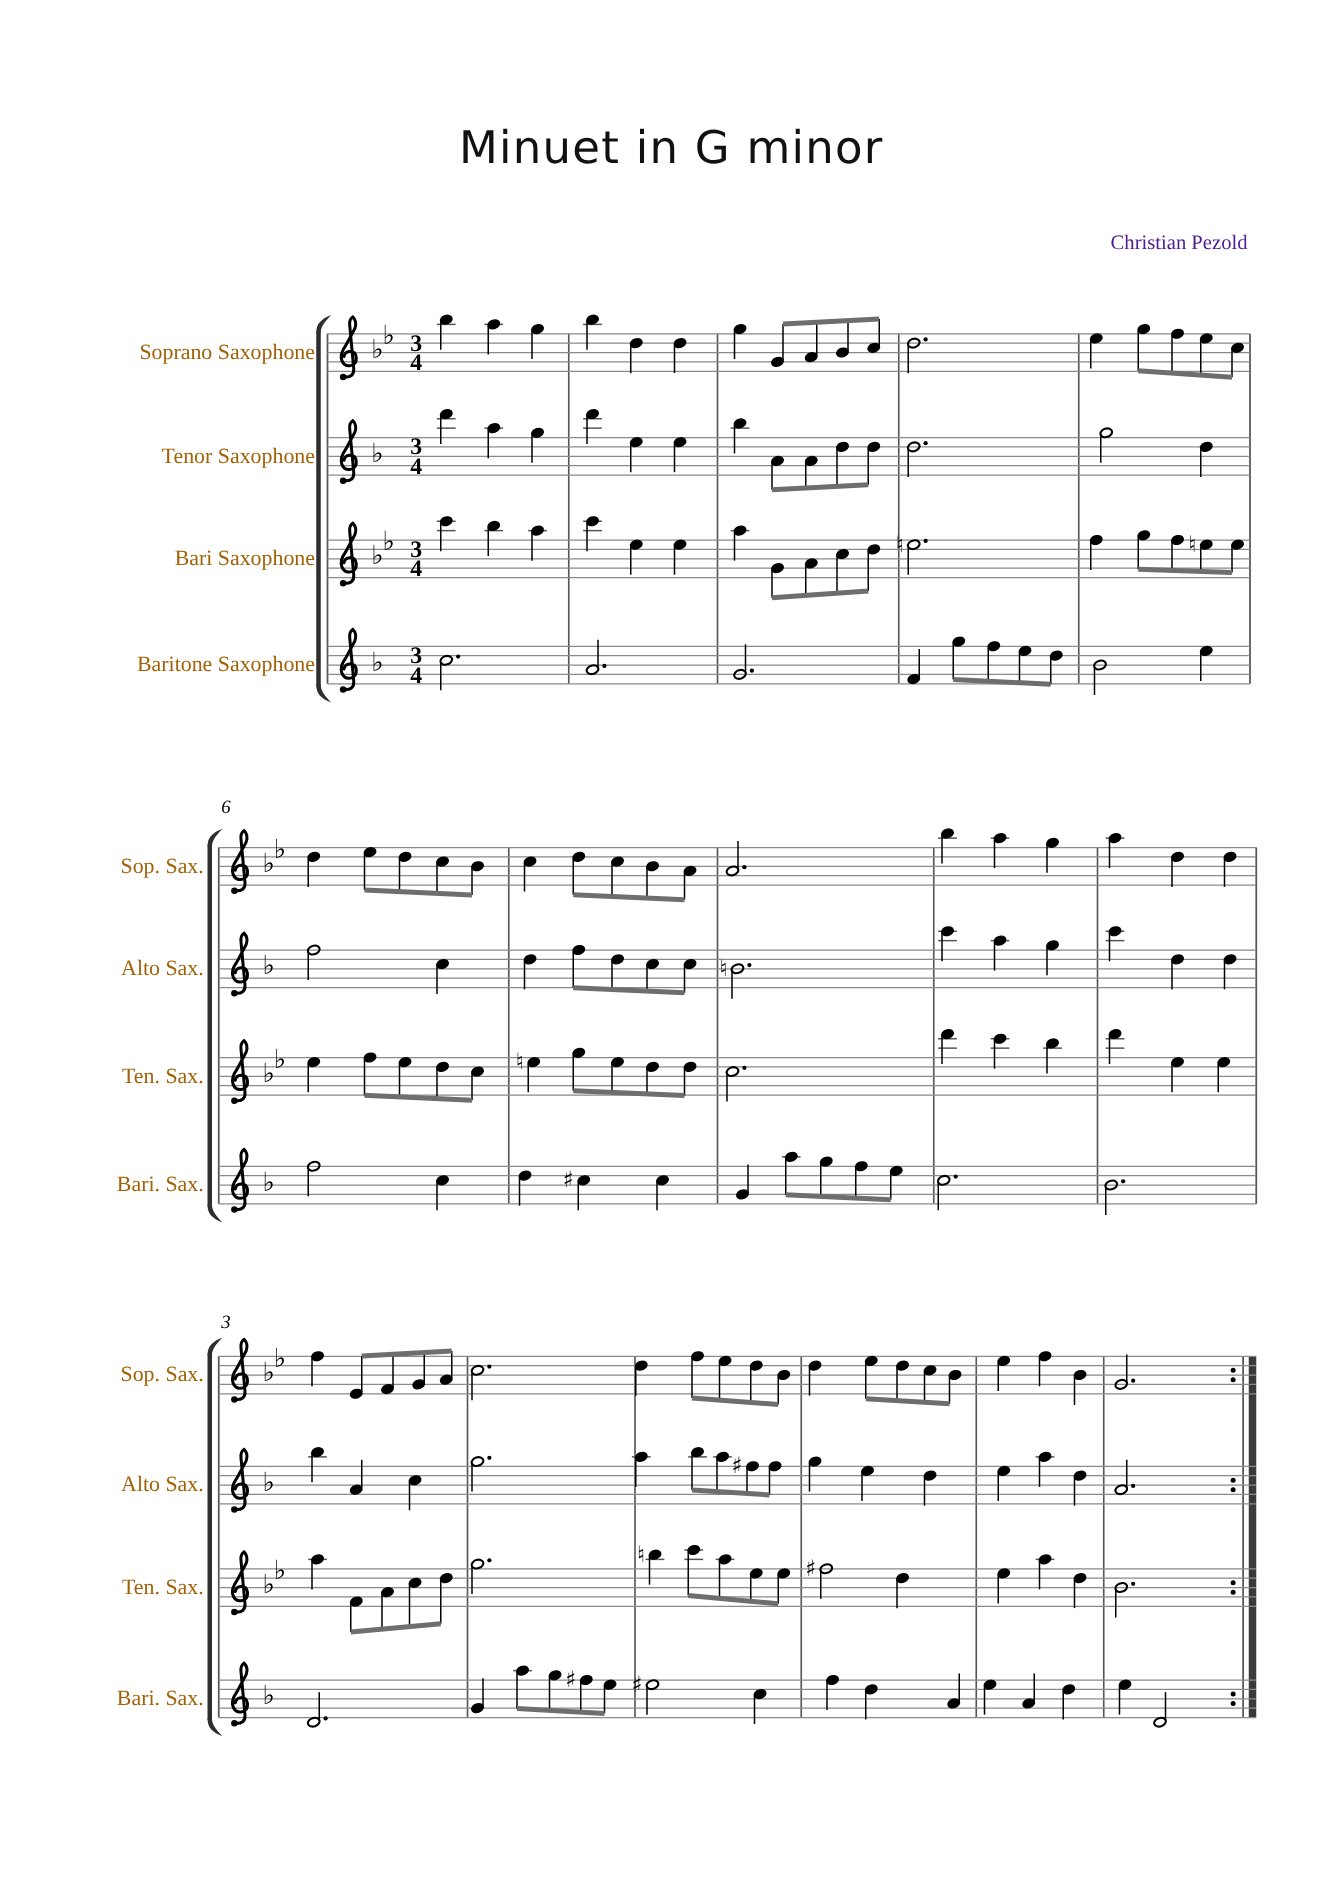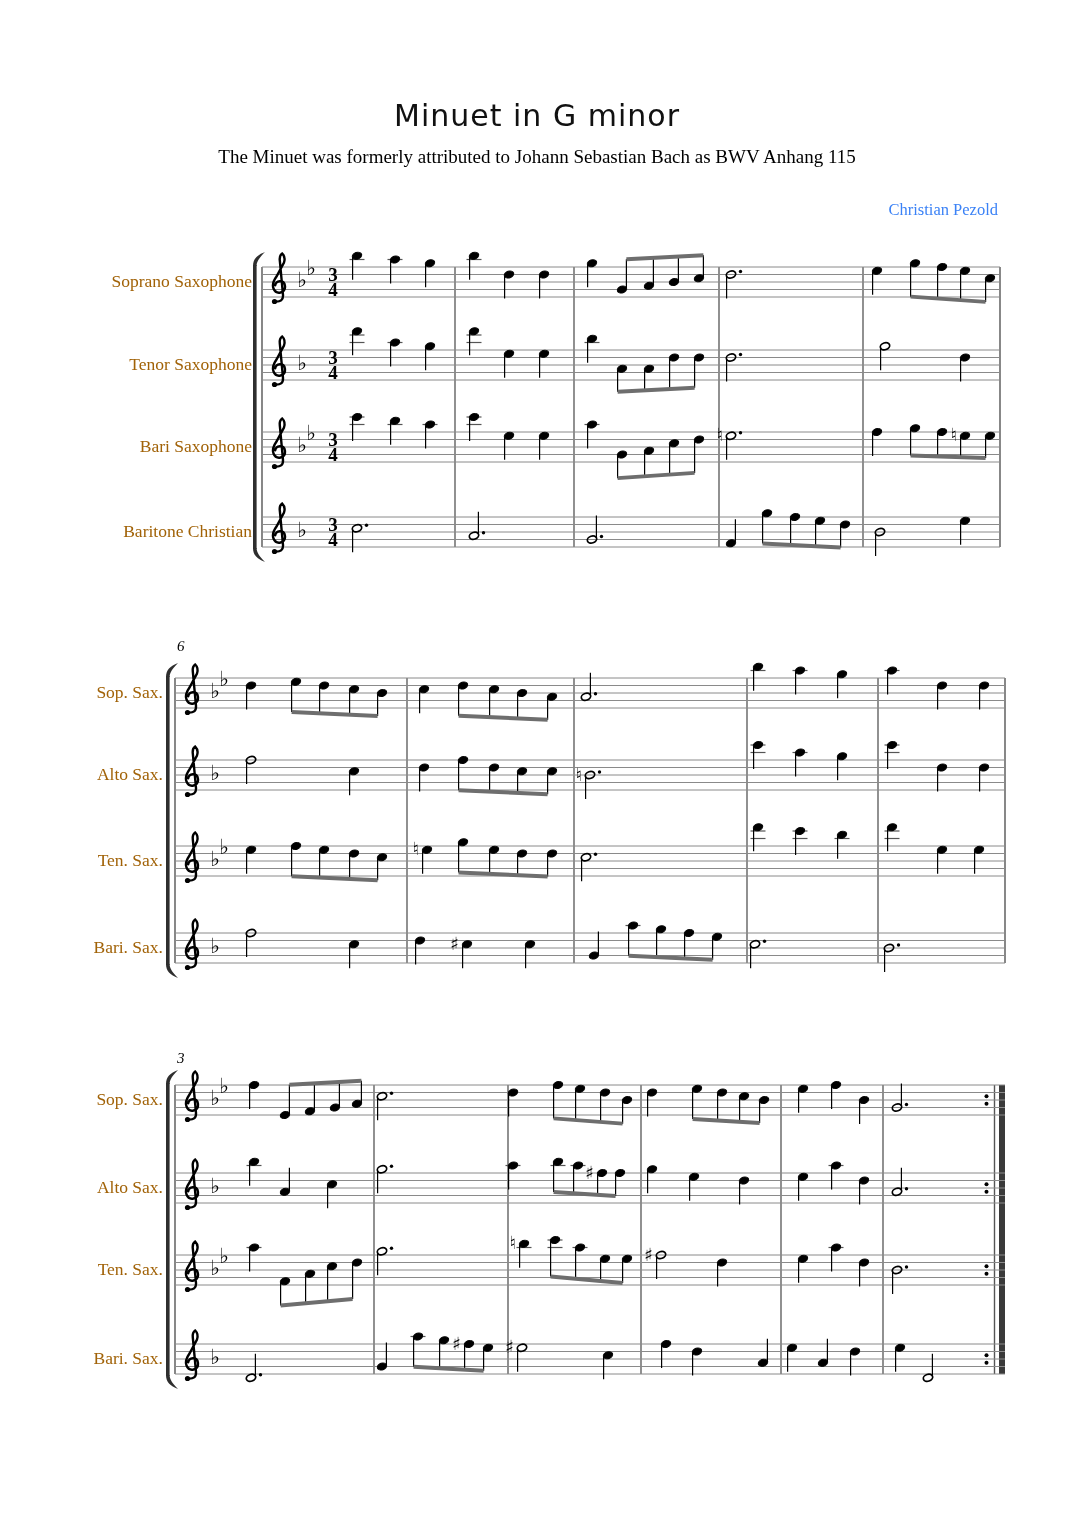--- a/index.html
+++ b/index.html
@@ -1,43 +1,42 @@
 <!DOCTYPE html>
 <html><head>
 <meta charset="utf-8">
 <style>
   html,body{margin:0;padding:0;background:#e8e8e8;}
   .page{position:relative;width:1074px;height:1520px;background:#ffffff;margin:0 auto;
         font-family:"Liberation Serif",serif;color:#000;overflow:hidden;}
   .title{position:absolute;top:98px;left:0;width:1074px;text-align:center;
-         font-family:"DejaVu Sans",sans-serif;font-size:30px;font-weight:400;
+         font-family:"DejaVu Sans",sans-serif;font-size:36px;font-weight:400;
          letter-spacing:1px;color:#111;}
   .subtitle{position:absolute;top:146px;left:0;width:1074px;text-align:center;
             font-family:"Liberation Serif",serif;font-size:19px;color:#000;}
-  .composer{position:absolute;top:200px;right:76px;font-family:"Liberation Serif",serif;
-            font-size:16.5px;color:#3b82f6;}
+  .composer{position:absolute;top:184px;right:76px;font-family:"Liberation Serif",serif;
+            font-size:16.5px;color:#4c1d95;}
   .staff-label{position:absolute;font-family:"Liberation Serif",serif;font-size:17.5px;
                color:#a16207;white-space:nowrap;transform:translateX(-100%);}
   .measure-number{position:absolute;font-family:"Liberation Serif",serif;font-style:italic;
                   font-size:15px;color:#000;}
   svg.score{position:absolute;top:0;left:0;}
 </style>
 </head>
 <body>
 
 <div class="page">
 
   <div class="title">Minuet in G minor</div>
-  <div class="subtitle">The Minuet was formerly attributed to Johann Sebastian Bach as BWV Anhang 115</div>
   <div class="composer">Christian Pezold</div>
 
   <div class="staff-label" style="left:252px;top:271px;">Soprano Saxophone</div>
   <div class="staff-label" style="left:252px;top:354px;">Tenor Saxophone</div>
   <div class="staff-label" style="left:252px;top:436px;">Bari Saxophone</div>
-  <div class="staff-label" style="left:252px;top:521px;">Baritone Christian</div>
+  <div class="staff-label" style="left:252px;top:521px;">Baritone Saxophone</div>
 
   <div class="staff-label" style="left:163px;top:682px;">Sop. Sax.</div>
   <div class="staff-label" style="left:163px;top:764px;">Alto Sax.</div>
   <div class="staff-label" style="left:163px;top:850px;">Ten. Sax.</div>
   <div class="staff-label" style="left:163px;top:937px;">Bari. Sax.</div>
 
   <div class="staff-label" style="left:163px;top:1089px;">Sop. Sax.</div>
   <div class="staff-label" style="left:163px;top:1177px;">Alto Sax.</div>
   <div class="staff-label" style="left:163px;top:1259px;">Ten. Sax.</div>
   <div class="staff-label" style="left:163px;top:1348px;">Bari. Sax.</div>

